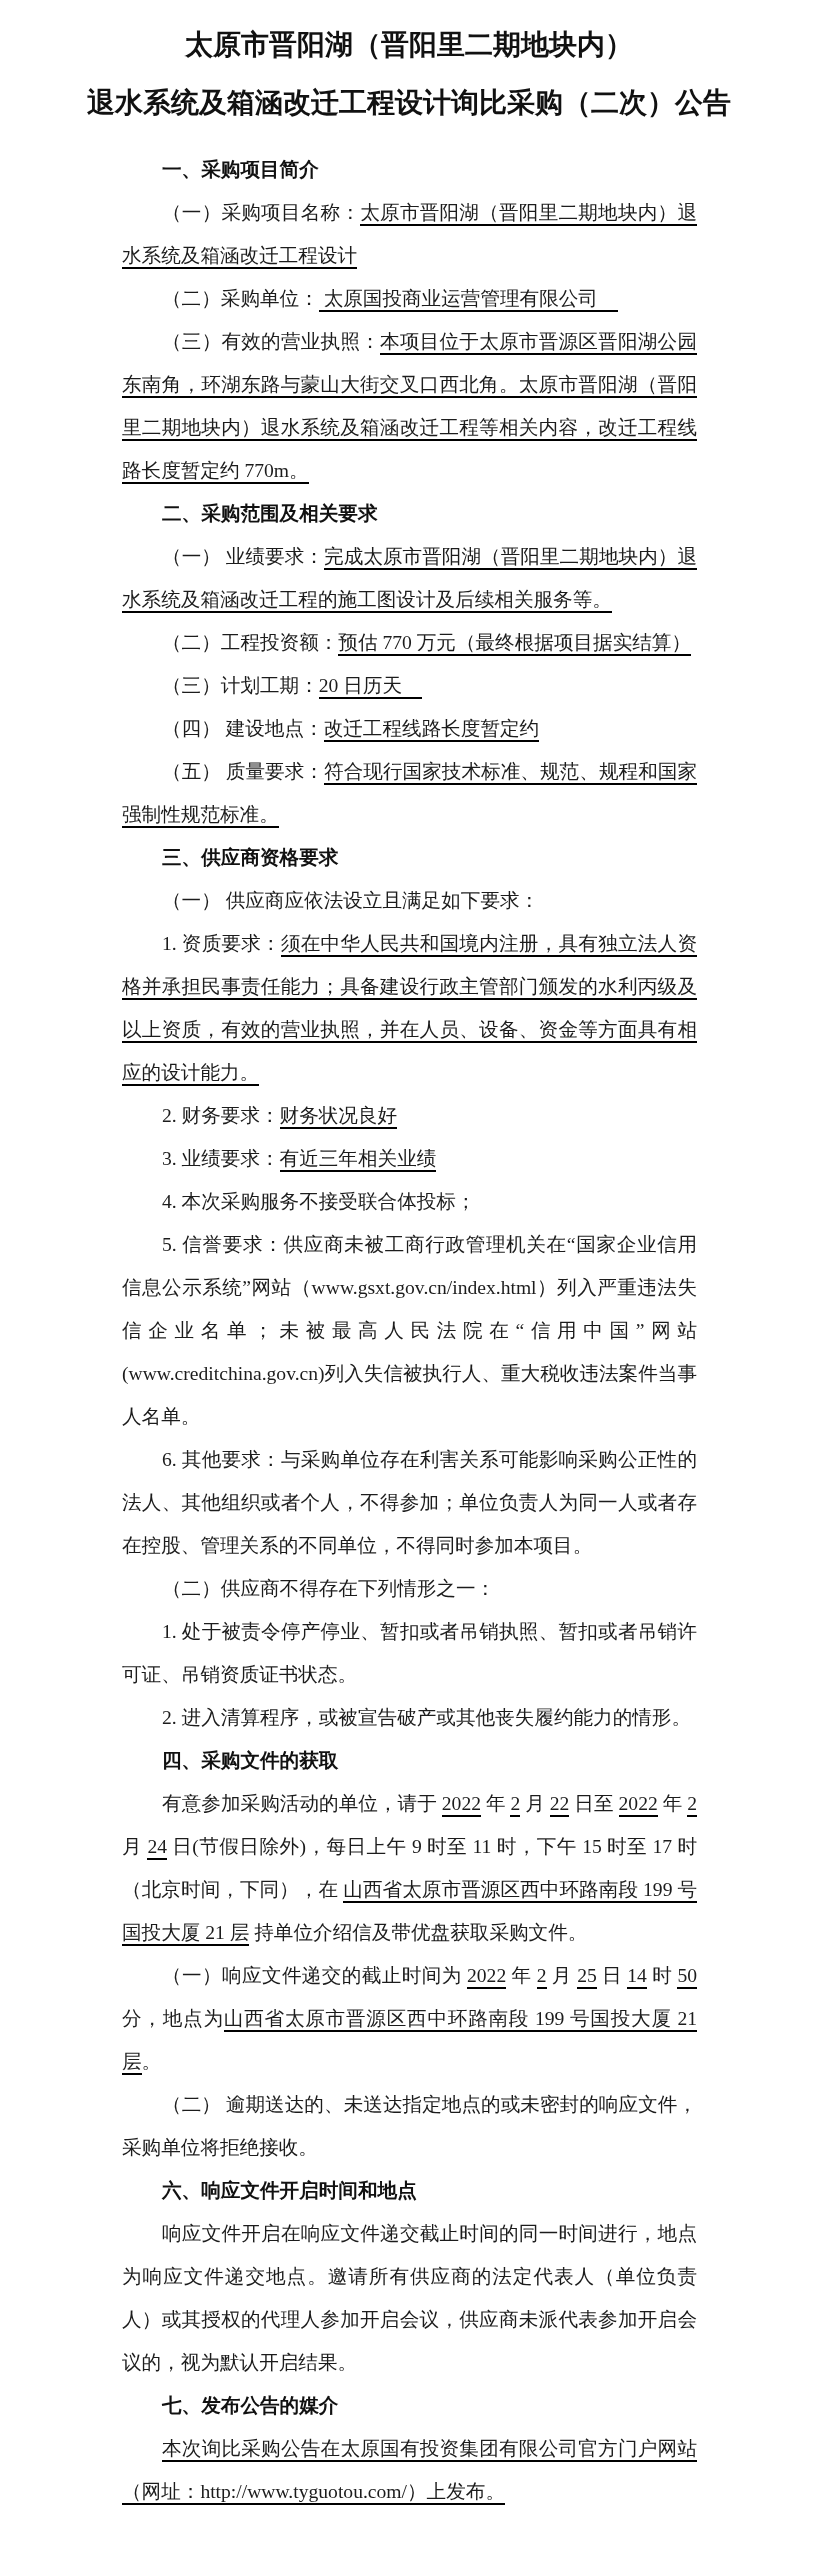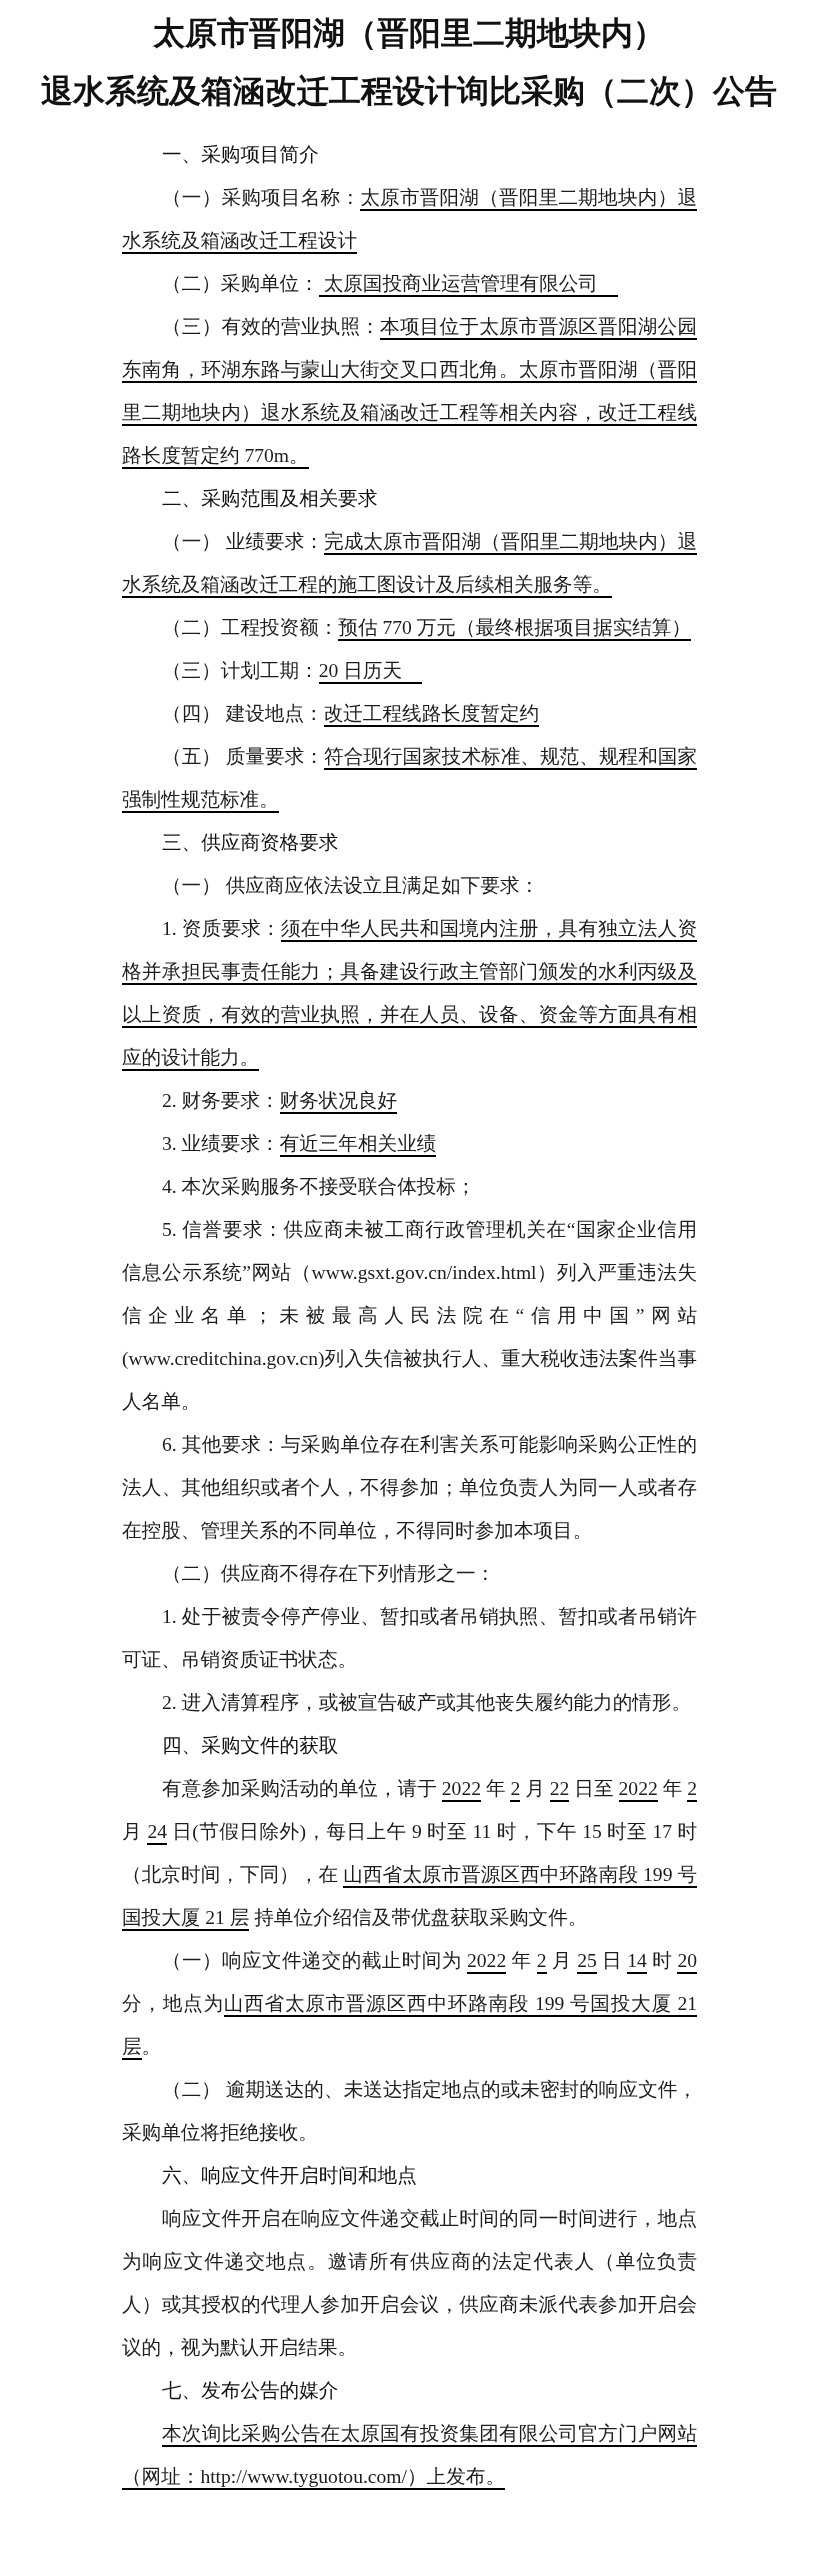--- a/index.html
+++ b/index.html
@@ -10,43 +10,43 @@
   .page {
     position: relative;
     width: 818px;
     height: 2992px;
     background: #ffffff;
     color: #1a1a1a;
     font-family: "Liberation Serif", "DejaVu Serif", serif;
     overflow: hidden;
   }
   .doc-title {
-    margin: 4px;
+    margin: 16px;
     text-align: center;
-    font-size: 32px;
+    font-size: 28px;
     font-weight: 700;
     line-height: 58px;
     color: #111111;
   }
   .doc-title span { display: block; }
   .doc-body {
     margin: 13.4px 121px 0 122px;
     font-size: 19.6px;
     line-height: 43px;
     text-align: justify;
     color: #1c1c1c;
   }
   .doc-body p {
     margin: 0;
     text-indent: 40px;
     word-break: break-word;
     overflow-wrap: anywhere;
   }
   .doc-body p.heading {
-    font-weight: 400;
+    font-weight: 700;
     color: #111111;
   }
   .u {
     border-bottom: 2.1px solid #000000;
     padding-bottom: 1px;
   }
 </style>
 </head>
 <body>
 
@@ -72,21 +72,21 @@
       <p class="para"><span>2. 财务要求：</span><span class="u">财务状况良好</span></p>
       <p class="para"><span>3. 业绩要求：</span><span class="u">有近三年相关业绩</span></p>
       <p class="para"><span>4. 本次采购服务不接受联合体投标；</span></p>
       <p class="para"><span>5. 信誉要求：供应商未被工商行政管理机关在“国家企业信用信息公示系统”网站（www.gsxt.gov.cn/index.html）列入严重违法失信企业名单；未被最高人民法院在“信用中国”网站(www.creditchina.gov.cn)列入失信被执行人、重大税收违法案件当事人名单。</span></p>
       <p class="para"><span>6. 其他要求：与采购单位存在利害关系可能影响采购公正性的法人、其他组织或者个人，不得参加；单位负责人为同一人或者存在控股、管理关系的不同单位，不得同时参加本项目。</span></p>
       <p class="para"><span>（二）供应商不得存在下列情形之一：</span></p>
       <p class="para"><span>1. 处于被责令停产停业、暂扣或者吊销执照、暂扣或者吊销许可证、吊销资质证书状态。</span></p>
       <p class="para"><span>2. 进入清算程序，或被宣告破产或其他丧失履约能力的情形。</span></p>
       <p class="heading"><span>四、采购文件的获取</span></p>
       <p class="para"><span>有意参加采购活动的单位，请于 </span><span class="u">2022</span><span> 年 </span><span class="u">2</span><span> 月 </span><span class="u">22</span><span> 日至 </span><span class="u">2022</span><span> 年 </span><span class="u">2</span><span> 月 </span><span class="u">24</span><span> 日(节假日除外)，每日上午 9 时至 11 时，下午 15 时至 17 时（北京时间，下同），在 </span><span class="u">山西省太原市晋源区西中环路南段 199 号国投大厦 21 层</span><span> 持单位介绍信及带优盘获取采购文件。</span></p>
-      <p class="para"><span>（一）响应文件递交的截止时间为 </span><span class="u">2022</span><span> 年 </span><span class="u">2</span><span> 月 </span><span class="u">25</span><span> 日 </span><span class="u">14</span><span> 时 </span><span class="u">20</span><span> 分，地点为</span><span class="u">山西省太原市晋源区西中环路南段 199 号国投大厦 21 层</span><span>。</span></p>
+      <p class="para"><span>（一）响应文件递交的截止时间为 </span><span class="u">2022</span><span> 年 </span><span class="u">2</span><span> 月 </span><span class="u">25</span><span> 日 </span><span class="u">14</span><span> 时 </span><span class="u">50</span><span> 分，地点为</span><span class="u">山西省太原市晋源区西中环路南段 199 号国投大厦 21 层</span><span>。</span></p>
       <p class="para"><span>（二） 逾期送达的、未送达指定地点的或未密封的响应文件，采购单位将拒绝接收。</span></p>
       <p class="heading"><span>六、响应文件开启时间和地点</span></p>
       <p class="para"><span>响应文件开启在响应文件递交截止时间的同一时间进行，地点为响应文件递交地点。邀请所有供应商的法定代表人（单位负责人）或其授权的代理人参加开启会议，供应商未派代表参加开启会议的，视为默认开启结果。</span></p>
       <p class="heading"><span>七、发布公告的媒介</span></p>
       <p class="para"><span class="u">本次询比采购公告在太原国有投资集团有限公司官方门户网站（网址：http://www.tyguotou.com/）上发布。</span></p>
     </div>
 </div>
 
 
 </body></html>

